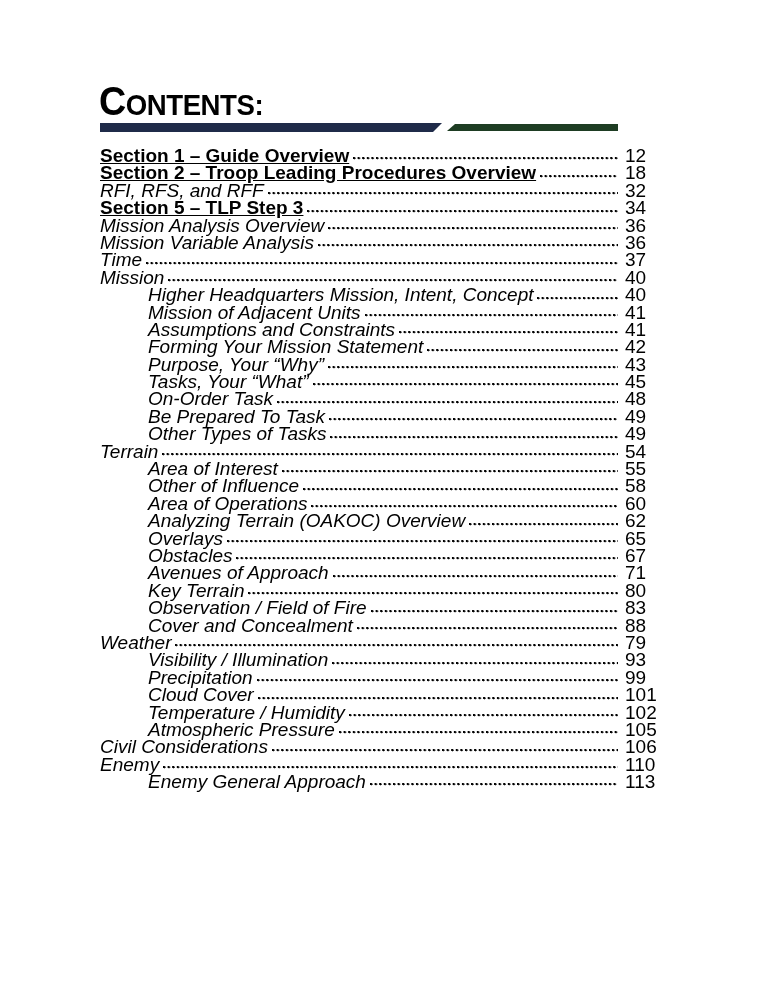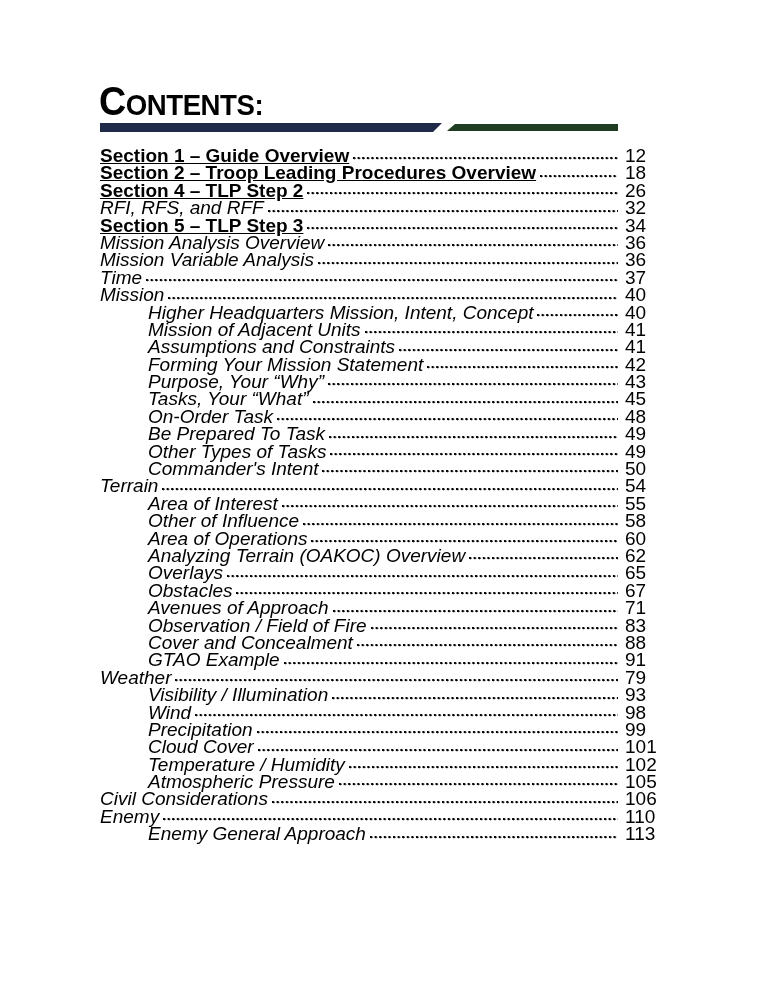--- a/index.html
+++ b/index.html
@@ -118,25 +118,20 @@
       <div class="toc-row section">
         <span class="label">Section 1 – Guide Overview</span>
         <span class="leader"></span>
         <span class="pagenum">12</span>
       </div>
       <div class="toc-row section">
         <span class="label">Section 2 – Troop Leading Procedures Overview</span>
         <span class="leader"></span>
         <span class="pagenum">18</span>
       </div>
-      <div class="toc-row section">
-        <span class="label">Section 4 – TLP Step 2</span>
-        <span class="leader"></span>
-        <span class="pagenum">26</span>
-      </div>
       <div class="toc-row item">
         <span class="label">RFI, RFS, and RFF</span>
         <span class="leader"></span>
         <span class="pagenum">32</span>
       </div>
       <div class="toc-row section">
         <span class="label">Section 5 – TLP Step 3</span>
         <span class="leader"></span>
         <span class="pagenum">34</span>
       </div>
@@ -198,25 +193,20 @@
       <div class="toc-row item indent1">
         <span class="label">Be Prepared To Task</span>
         <span class="leader"></span>
         <span class="pagenum">49</span>
       </div>
       <div class="toc-row item indent1">
         <span class="label">Other Types of Tasks</span>
         <span class="leader"></span>
         <span class="pagenum">49</span>
       </div>
-      <div class="toc-row item indent1">
-        <span class="label">Commander's Intent</span>
-        <span class="leader"></span>
-        <span class="pagenum">50</span>
-      </div>
       <div class="toc-row item">
         <span class="label">Terrain</span>
         <span class="leader"></span>
         <span class="pagenum">54</span>
       </div>
       <div class="toc-row item indent1">
         <span class="label">Area of Interest</span>
         <span class="leader"></span>
         <span class="pagenum">55</span>
       </div>
@@ -244,50 +234,45 @@
         <span class="label">Obstacles</span>
         <span class="leader"></span>
         <span class="pagenum">67</span>
       </div>
       <div class="toc-row item indent1">
         <span class="label">Avenues of Approach</span>
         <span class="leader"></span>
         <span class="pagenum">71</span>
       </div>
       <div class="toc-row item indent1">
+        <span class="label">Key Terrain</span>
+        <span class="leader"></span>
+        <span class="pagenum">80</span>
+      </div>
+      <div class="toc-row item indent1">
         <span class="label">Observation / Field of Fire</span>
         <span class="leader"></span>
         <span class="pagenum">83</span>
       </div>
       <div class="toc-row item indent1">
         <span class="label">Cover and Concealment</span>
         <span class="leader"></span>
         <span class="pagenum">88</span>
       </div>
-      <div class="toc-row item indent1">
-        <span class="label">GTAO Example</span>
-        <span class="leader"></span>
-        <span class="pagenum">91</span>
-      </div>
       <div class="toc-row item">
         <span class="label">Weather</span>
         <span class="leader"></span>
         <span class="pagenum">79</span>
       </div>
       <div class="toc-row item indent1">
         <span class="label">Visibility / Illumination</span>
         <span class="leader"></span>
         <span class="pagenum">93</span>
       </div>
       <div class="toc-row item indent1">
-        <span class="label">Wind</span>
-        <span class="leader"></span>
-        <span class="pagenum">98</span>
-      </div>
-      <div class="toc-row item indent1">
         <span class="label">Precipitation</span>
         <span class="leader"></span>
         <span class="pagenum">99</span>
       </div>
       <div class="toc-row item indent1">
         <span class="label">Cloud Cover</span>
         <span class="leader"></span>
         <span class="pagenum">101</span>
       </div>
       <div class="toc-row item indent1">

